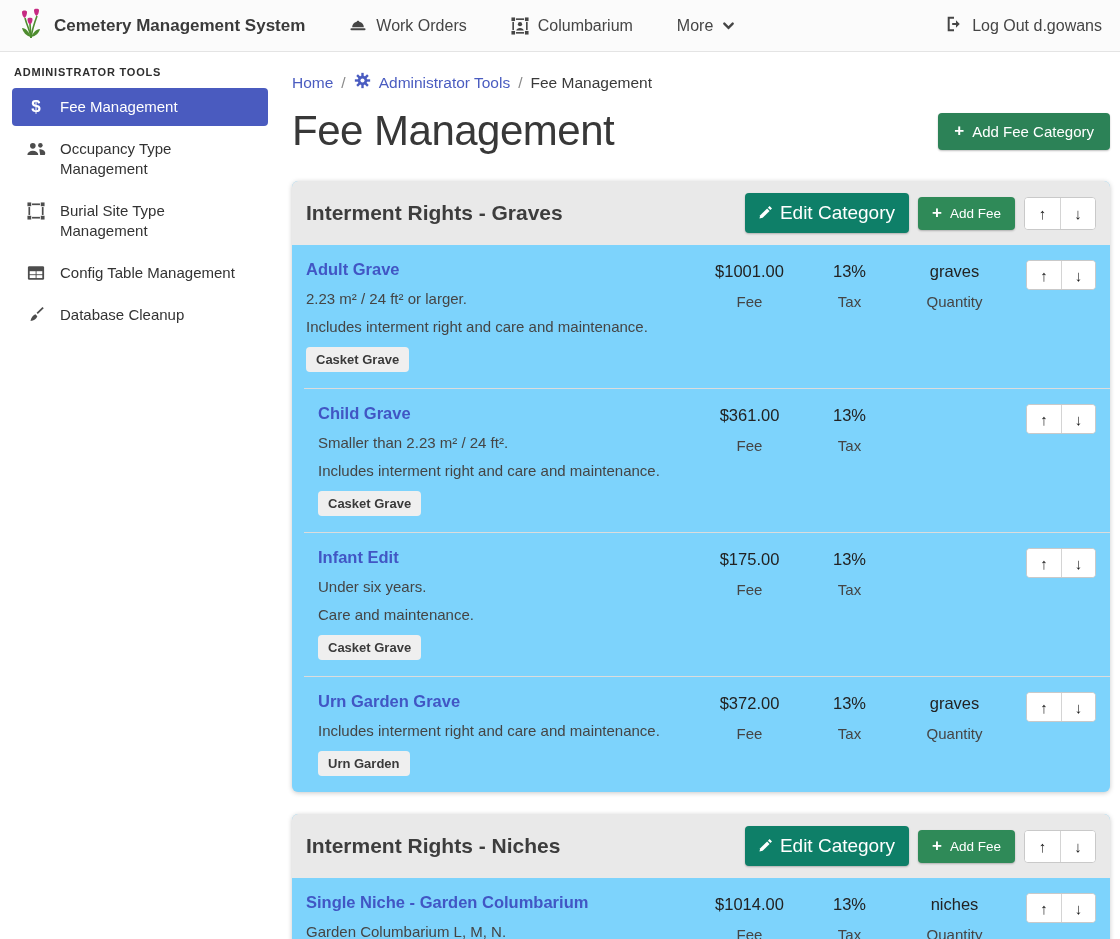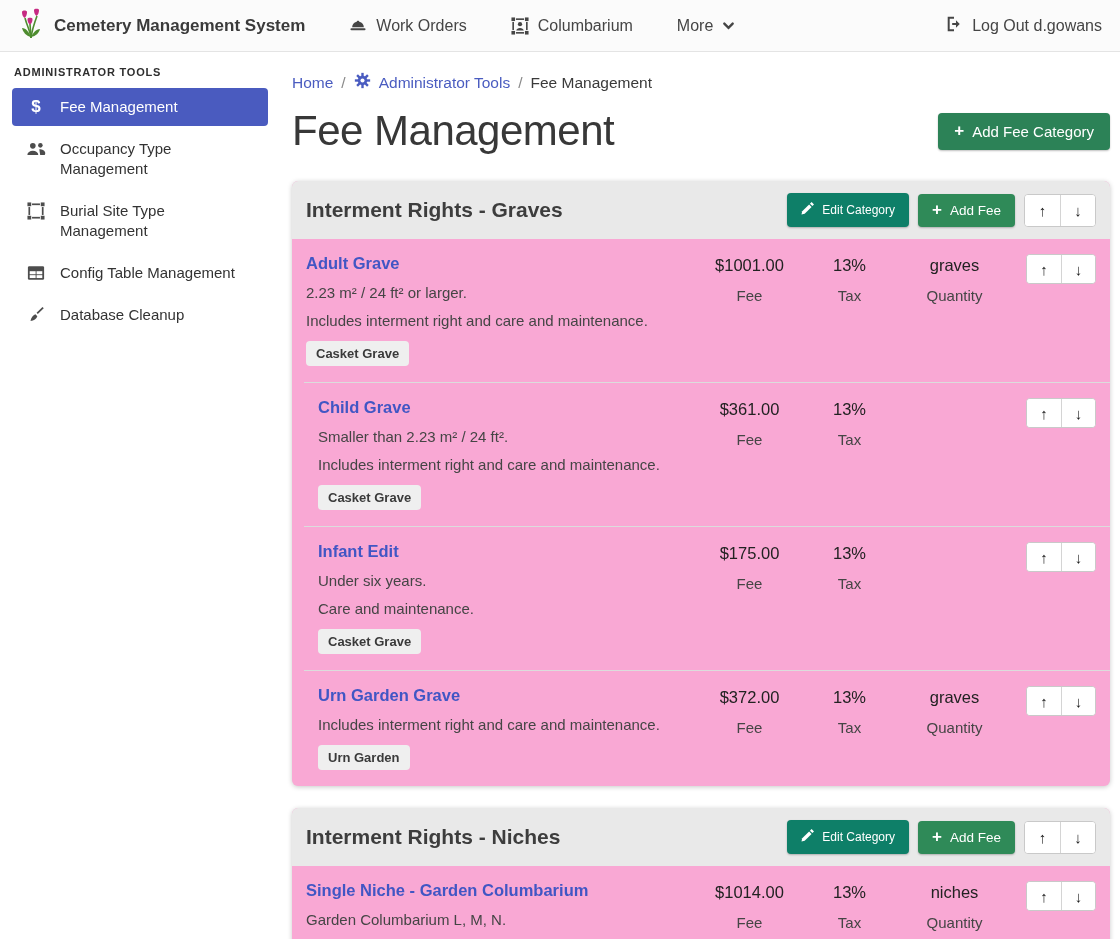--- a/index.html
+++ b/index.html
@@ -42,25 +42,25 @@
 
   
   .page-head { display:flex; align-items:center; justify-content:space-between; margin-top:14px; }
   .page-title { font-size:42px; font-weight:400; letter-spacing:-0.5px; color:#383838; }
   .btn { border:none; border-radius:4px; color:#fff; display:inline-flex; align-items:center;
     gap:8px; cursor:pointer; font-family:inherit; box-shadow:0 1px 2px rgba(0,0,0,.25); }
   .btn-add-cat { background:#2c8257; font-size:15px; padding:10px 16px; }
   .plus { font-size:17px; font-weight:700; line-height:14px; }
 
   
-  .card { margin-top:26px; border-radius:6px; box-shadow:0 1px 5px rgba(0,0,0,.22); overflow:hidden; background:#f9a8d4; }
+  .card { margin-top:26px; border-radius:6px; box-shadow:0 1px 5px rgba(0,0,0,.22); overflow:hidden; background:#7dd3fc; }
   .card + .card { margin-top:22px; }
   .card-head { background:#e9e9e9; padding:12px 14px; display:flex; align-items:center; }
   .card-title { flex:1; font-size:21px; font-weight:700; color:#3d3d3d; }
-  .btn-edit { background:#0e7f68; font-size:12px; padding:9px 14px; }
+  .btn-edit { background:#0e7f68; font-size:19px; padding:9px 14px; }
   .btn-addfee { background:#2f8a58; font-size:13.5px; padding:9px 14px; margin-left:9px; }
   .arrow-group { display:inline-flex; margin-left:9px; border:1px solid #c9c9c9; border-radius:4px;
     overflow:hidden; background:#fff; }
   .arrow-btn { width:35px; height:31px; background:#fff; border:none; cursor:pointer;
     font-size:15px; font-weight:600; color:#222; display:flex; align-items:center; justify-content:center; }
   .arrow-btn + .arrow-btn { border-left:1px solid #d4d4d4; }
 
   
   .fee-row { display:flex; padding:15px 14px 16px 14px; }
   .fee-row + .fee-row, .row-stub { border-top:1px solid #dcdcdc;margin-left:12px; }

